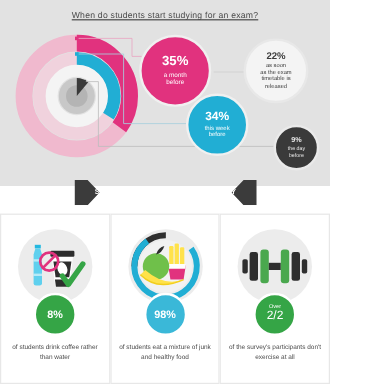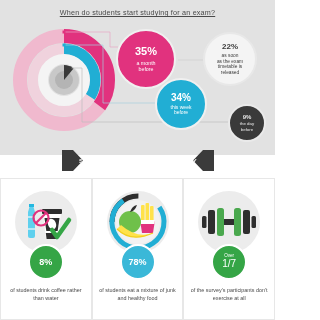--- a/index.html
+++ b/index.html
@@ -244,37 +244,37 @@
           <path d="M33 29 L48 29 L47.4 33 L33.6 33 Z" fill="#ffffff"></path>
 
           <circle cx="23" cy="31" r="11" fill="#6fc04a"></circle>
           <path d="M23 21 Q25 15 30 14 Q28 20 23 21 Z" fill="#2e2e2e"></path>
 
           <path d="M10 38 Q24 52 46 42 Q30 48 14 34 Z" fill="#ffe24a"></path>
           <path d="M10 38 Q24 52 46 42" fill="none" stroke="#f2ce1e" stroke-width="1.2"></path>
         </svg>
       </div>
       <div class="stat-badge badge-cyan">
-        <span class="badge-pct">78%</span>
+        <span class="badge-pct">98%</span>
       </div>
       <div class="card-caption">of students eat a mixture of junk and healthy food</div>
     </div>
 
     <div class="card">
       <div class="icon-circle">
         <svg width="56" height="36" viewBox="0 0 56 36">
           <rect x="1" y="12" width="4.5" height="12" rx="1.5" fill="#2e2e2e"></rect>
           <rect x="7" y="6" width="7" height="24" rx="2" fill="#2e2e2e"></rect>
           <rect x="16" y="4" width="7" height="28" rx="2.5" fill="#4aa84e"></rect>
           <rect x="23" y="15" width="10" height="6" fill="#2e2e2e"></rect>
           <rect x="33" y="4" width="7" height="28" rx="2.5" fill="#4aa84e"></rect>
           <rect x="42" y="6" width="7" height="24" rx="2" fill="#2e2e2e"></rect>
           <rect x="50.5" y="12" width="4.5" height="12" rx="1.5" fill="#2e2e2e"></rect>
         </svg>
       </div>
       <div class="stat-badge badge-green">
         <span class="badge-small">Over</span>
-        <span class="badge-frac">1/7</span>
+        <span class="badge-frac">2/2</span>
       </div>
       <div class="card-caption">of the survey's participants don't exercise at all</div>
     </div>
   </div>
 </div>
 
 </body></html>

